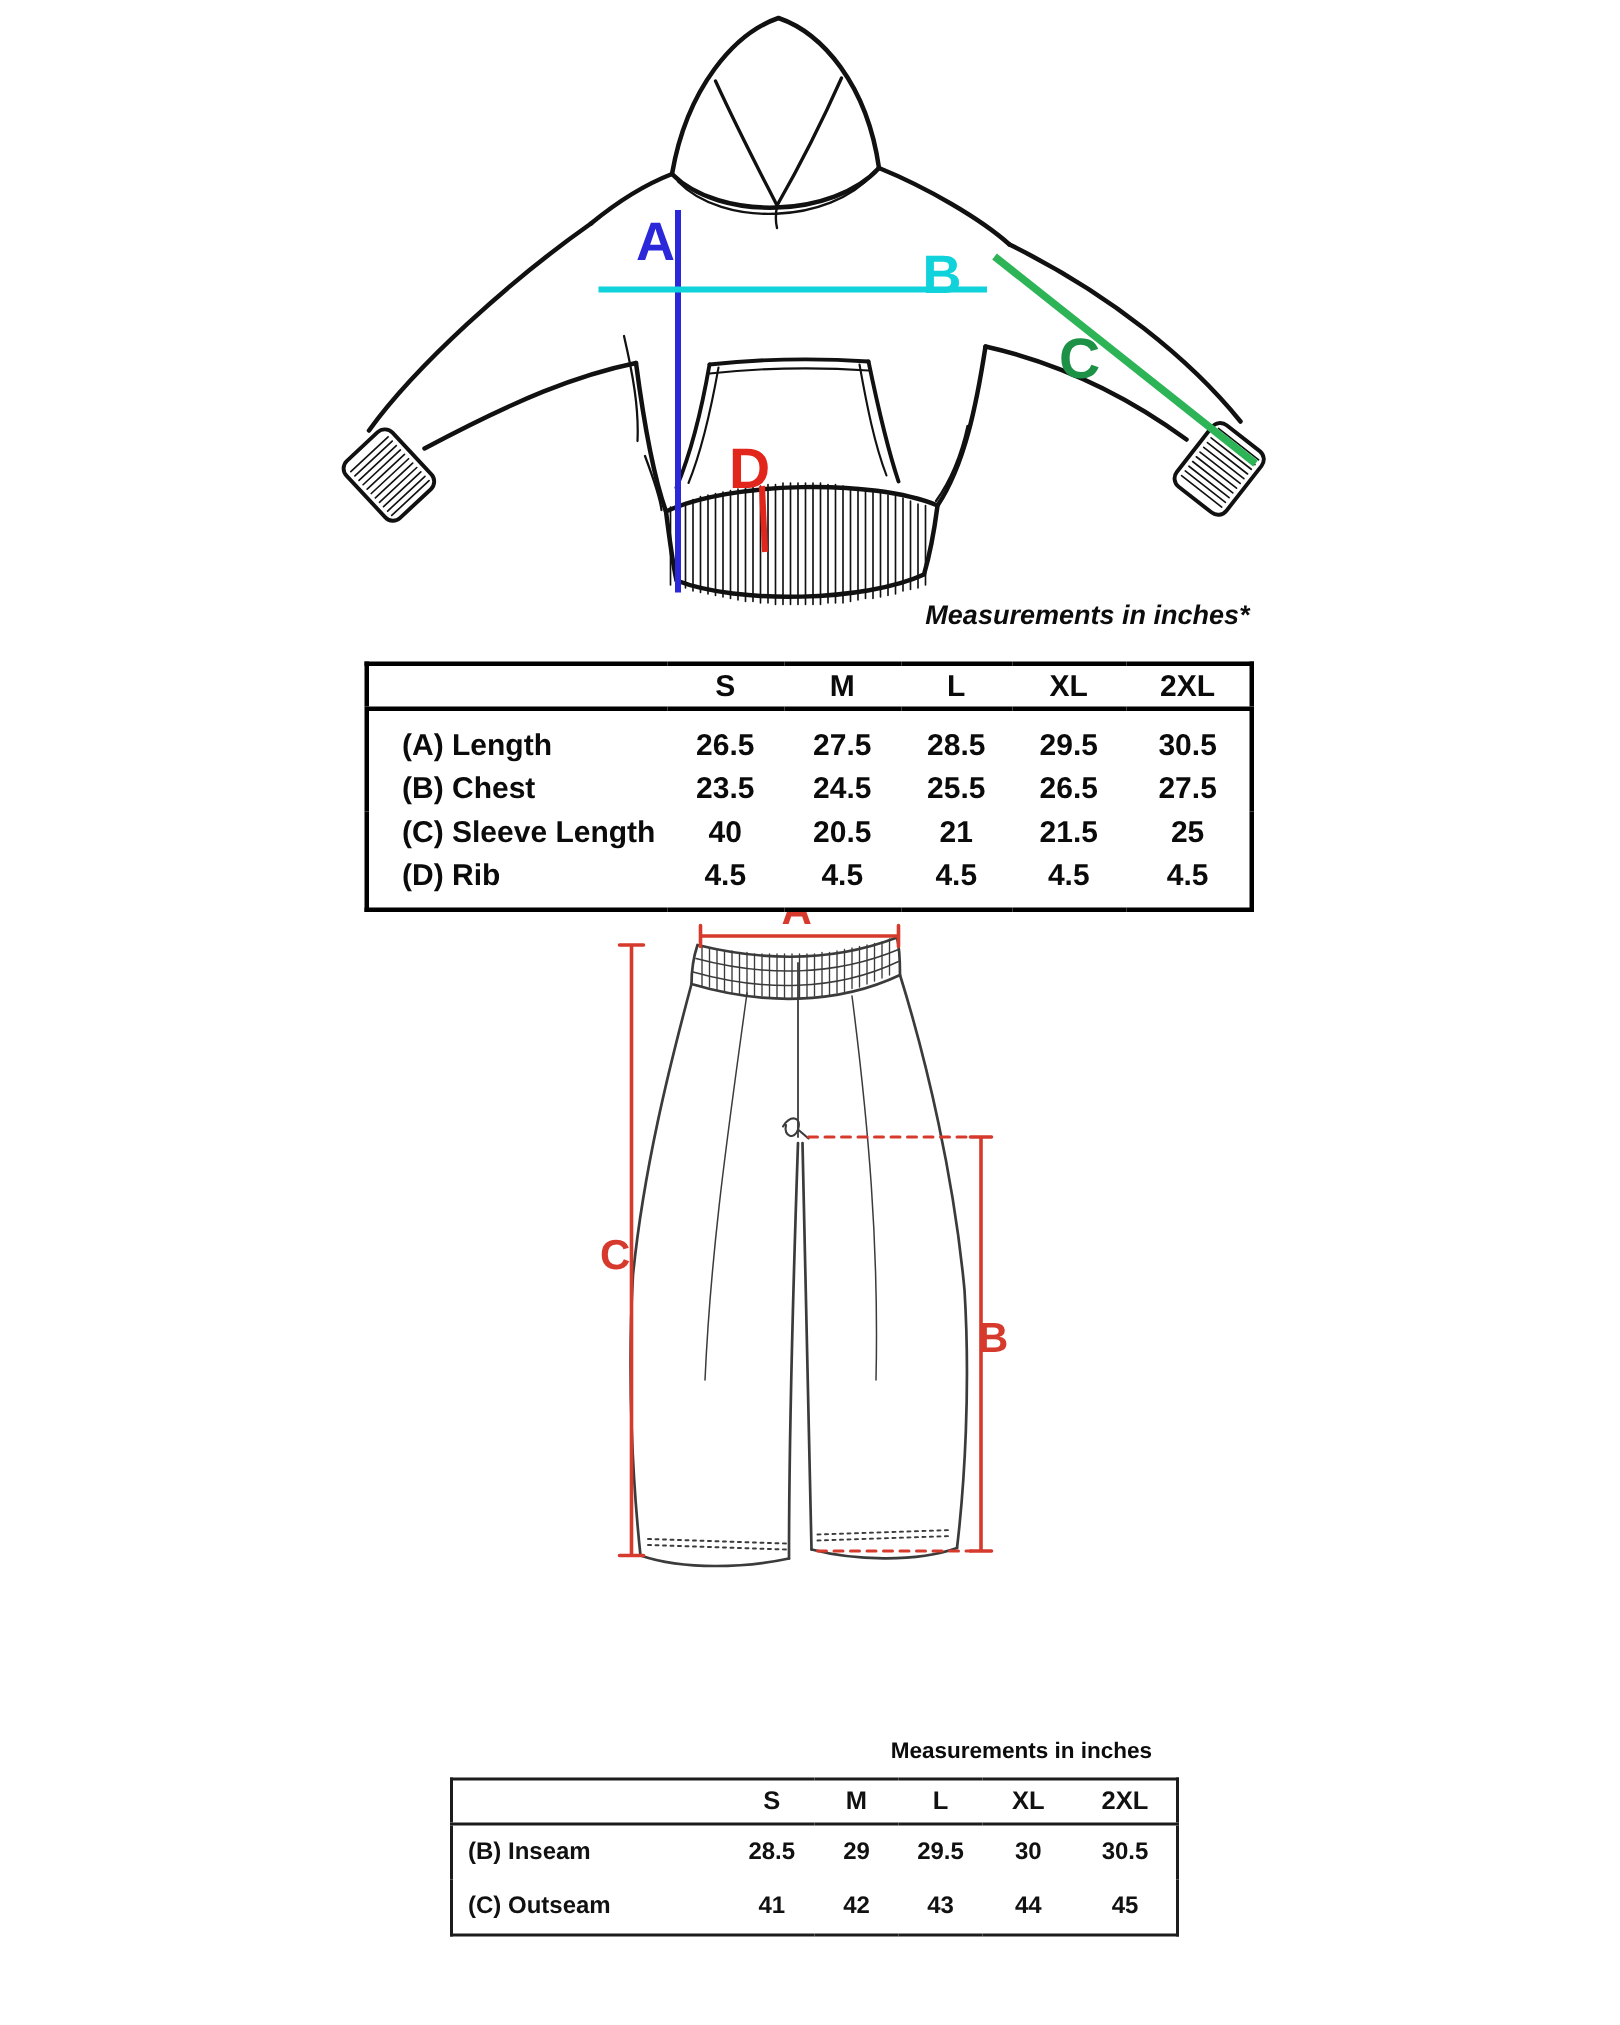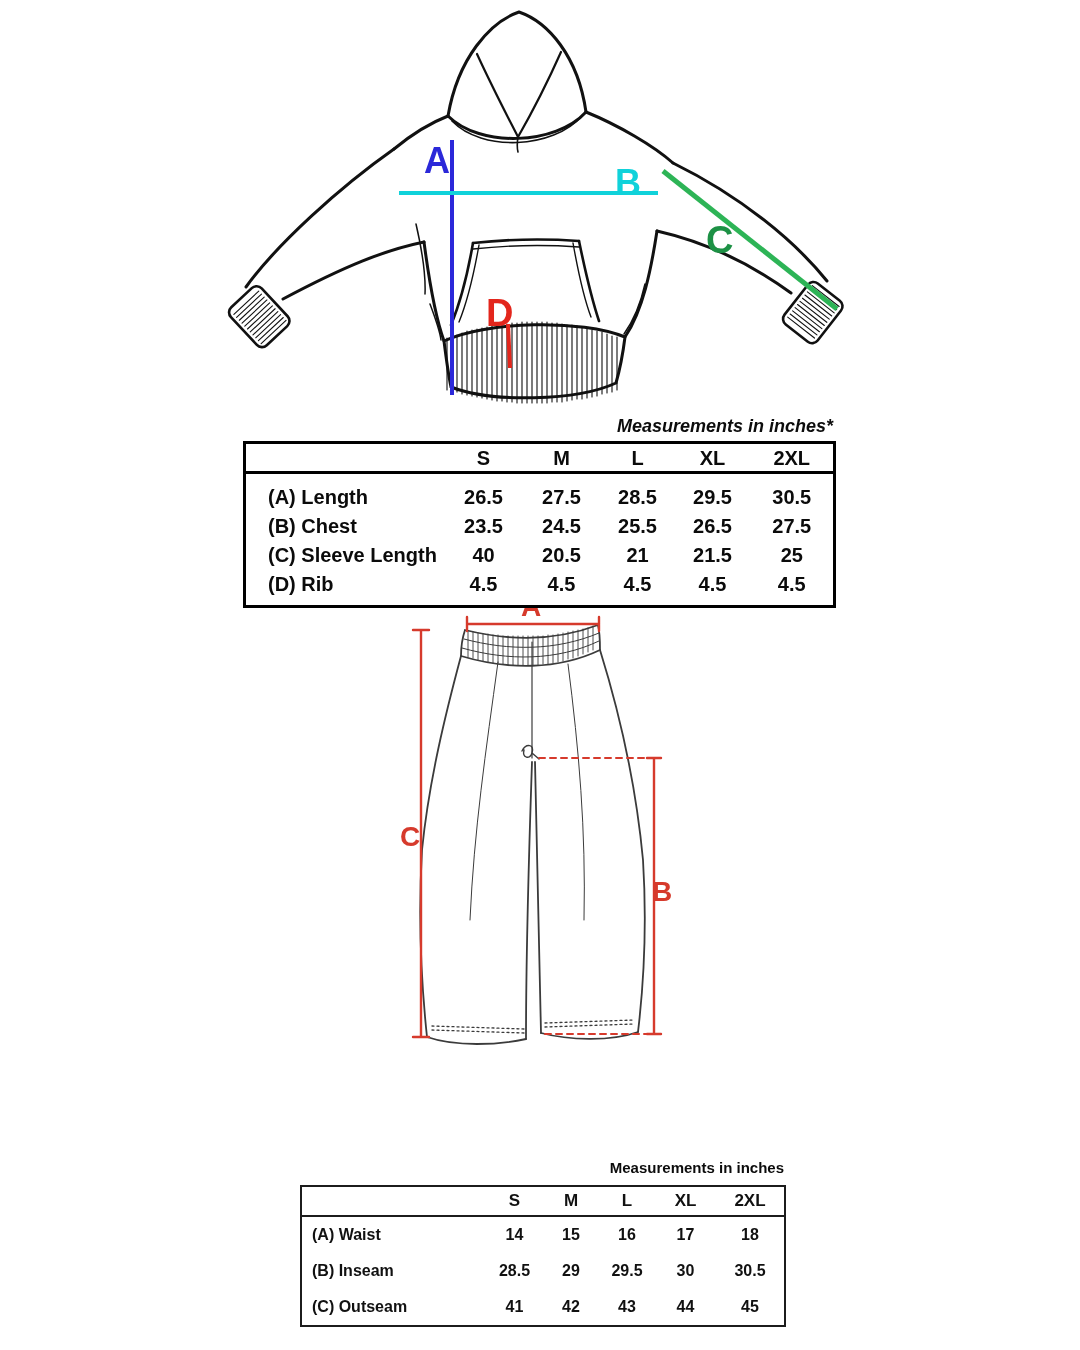--- a/index.html
+++ b/index.html
@@ -83,21 +83,21 @@
       <path d="M443 167 L617 305" stroke="#2db456" stroke-width="5" fill="none"></path>
       <path d="M288 320 L290 364" stroke="#e3261c" stroke-width="4" fill="none"></path>
     </svg>
   </div>
 
   <span class="diag-label" style="left:424px;top:143px;font-size:36px;color:#2b28d9;">A</span>
   <span class="diag-label" style="left:615px;top:165px;font-size:36px;color:#10d2da;">B</span>
   <span class="diag-label" style="left:706px;top:221px;font-size:38px;color:#1d9145;">C</span>
   <span class="diag-label" style="left:486px;top:294px;font-size:38px;color:#e3261c;">D</span>
 
-  <div class="note note1" style="top:416px;right:247px;">Measurements in inches*</div>
+  <div class="note note1" style="top:400px;right:247px;">Measurements in inches*</div>
 
   <div class="tbl tbl1" style="left:243px;top:441px;">
     <table>
       <colgroup>
           <col style="width:200px">
           <col style="width:78px">
           <col style="width:78px">
           <col style="width:74px">
           <col style="width:76px">
           <col style="width:84px">
@@ -179,21 +179,21 @@
         <path stroke-width="2.4" d="M256 158 L256 434 M249 158 L263 158 M249 434 L263 434"></path>
         <path stroke-width="2" stroke-dasharray="6 5" d="M141 158 L249 158 M147 434 L249 434"></path>
       </g>
     </svg>
   </div>
 
   <span class="diag-label" style="left:521px;top:593px;font-size:28px;color:#d63a2c;z-index:1;">A</span>
   <span class="diag-label" style="left:400px;top:823px;font-size:28px;color:#d63a2c;">C</span>
   <span class="diag-label" style="left:652px;top:878px;font-size:28px;color:#d63a2c;">B</span>
 
-  <div class="note note2" style="top:1159px;right:296px;">Measurements in inches</div>
+  <div class="note note2" style="top:1159px;right:312px;">Measurements in inches</div>
 
   <div class="tbl tbl2" style="left:300px;top:1185px;">
     <table>
       <colgroup>
           <col style="width:185px">
           <col style="width:57px">
           <col style="width:56px">
           <col style="width:56px">
           <col style="width:61px">
           <col style="width:69px">
@@ -203,28 +203,20 @@
           <th></th>
           <th>S</th>
           <th>M</th>
           <th>L</th>
           <th>XL</th>
           <th>2XL</th>
         </tr>
       </thead>
       <tbody>
         <tr>
-          <td class="rowlab">(A) Waist</td>
-          <td>14</td>
-          <td>15</td>
-          <td>16</td>
-          <td>17</td>
-          <td>18</td>
-        </tr>
-        <tr>
           <td class="rowlab">(B) Inseam</td>
           <td>28.5</td>
           <td>29</td>
           <td>29.5</td>
           <td>30</td>
           <td>30.5</td>
         </tr>
         <tr>
           <td class="rowlab">(C) Outseam</td>
           <td>41</td>

